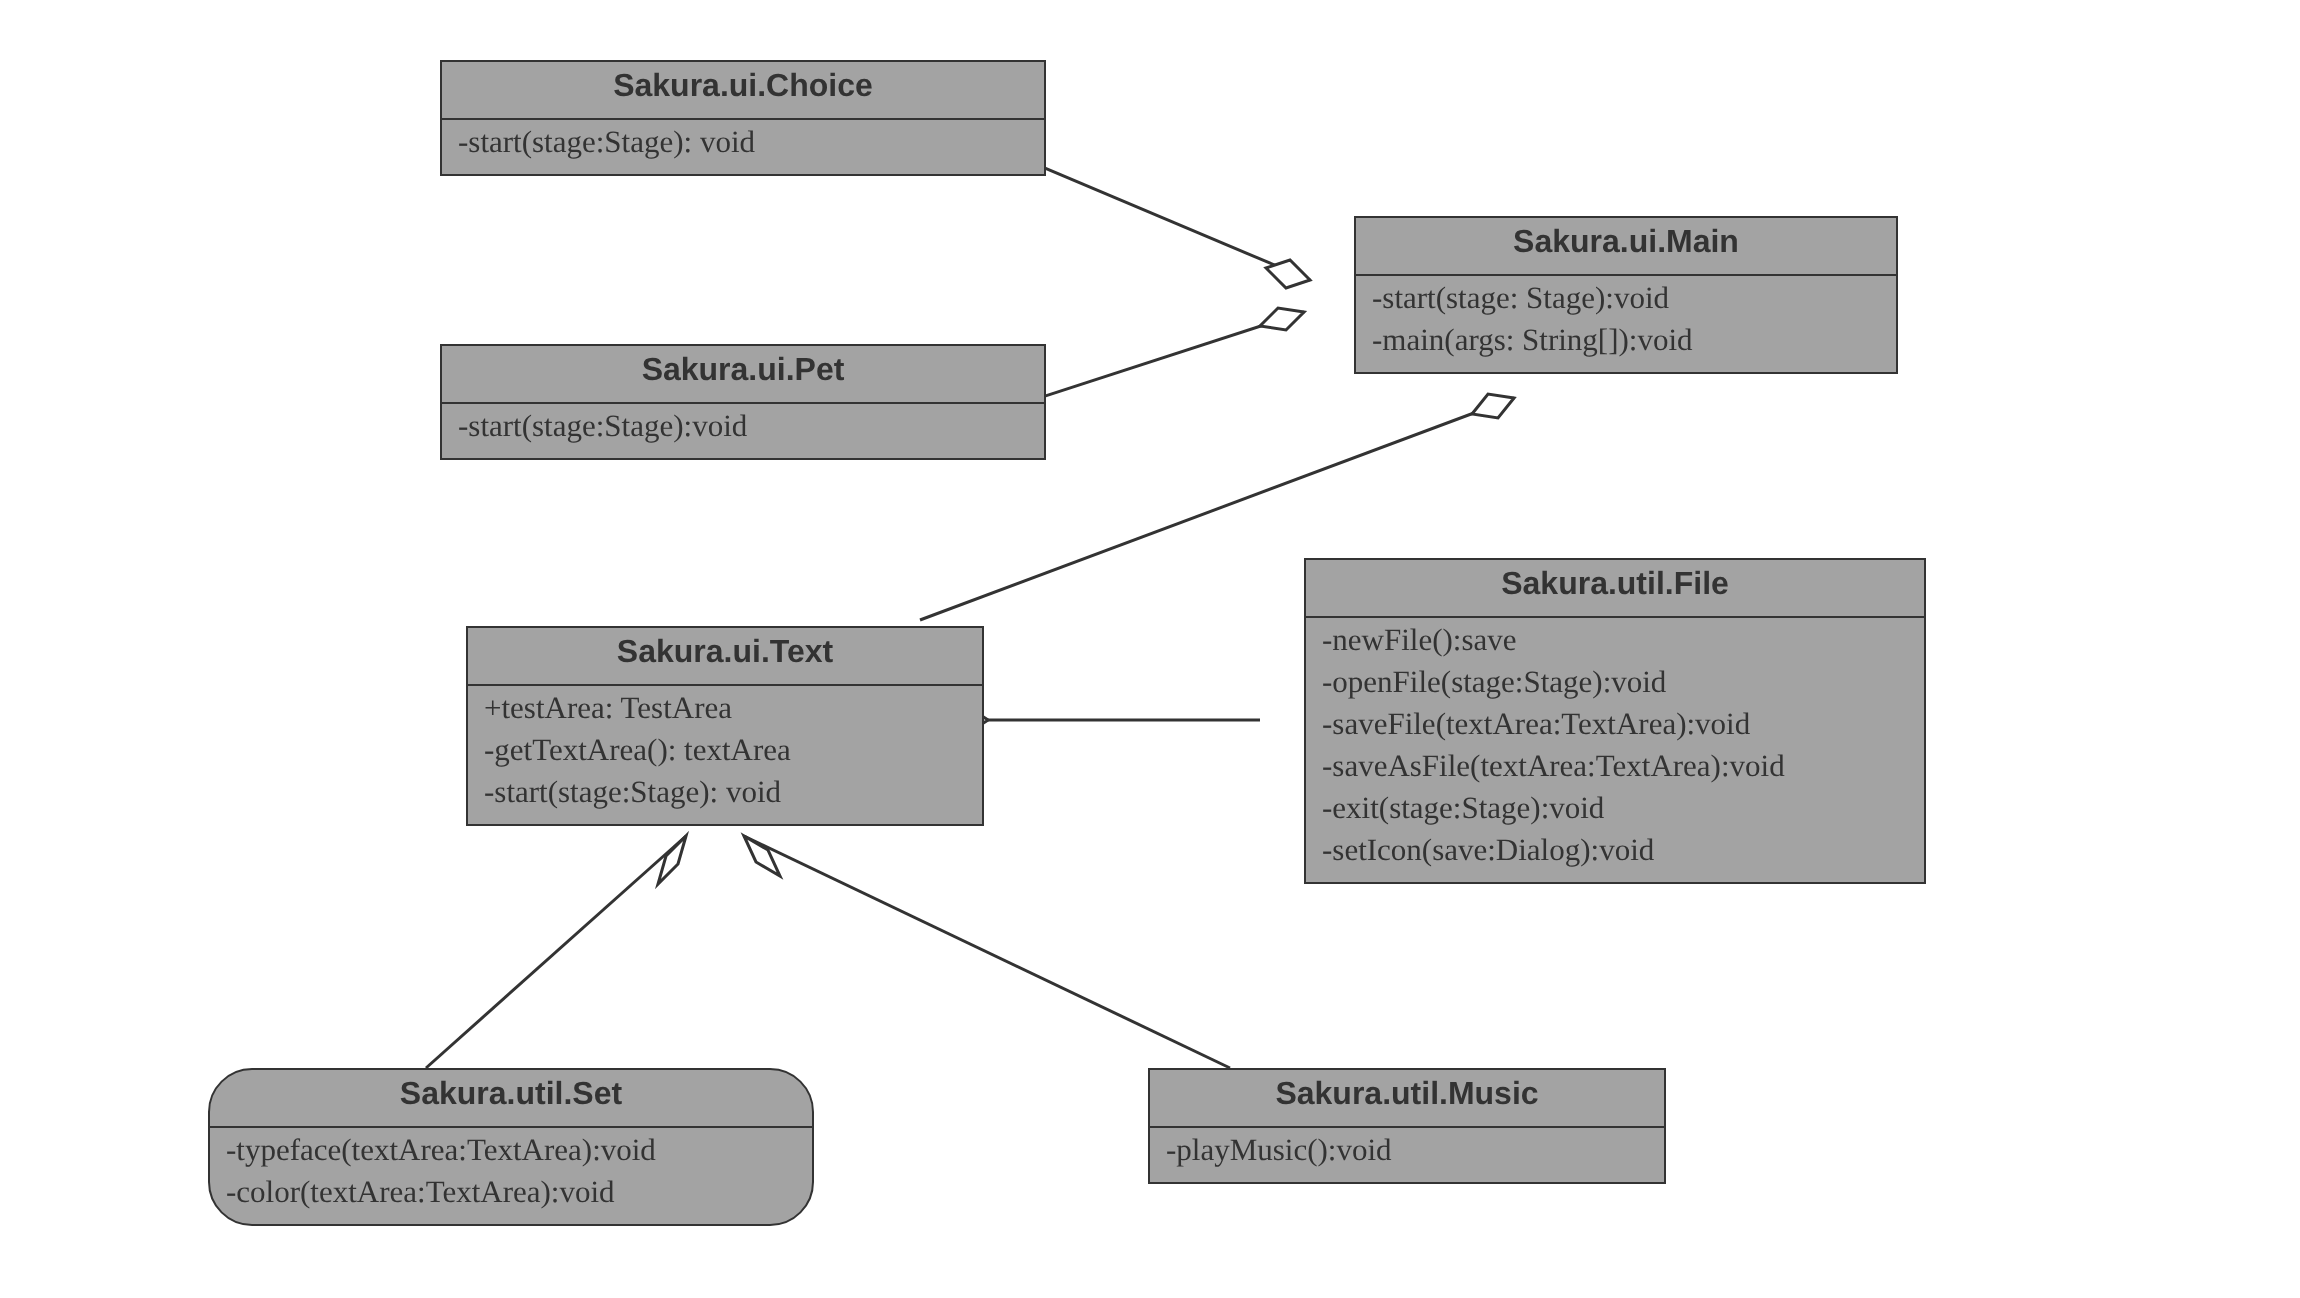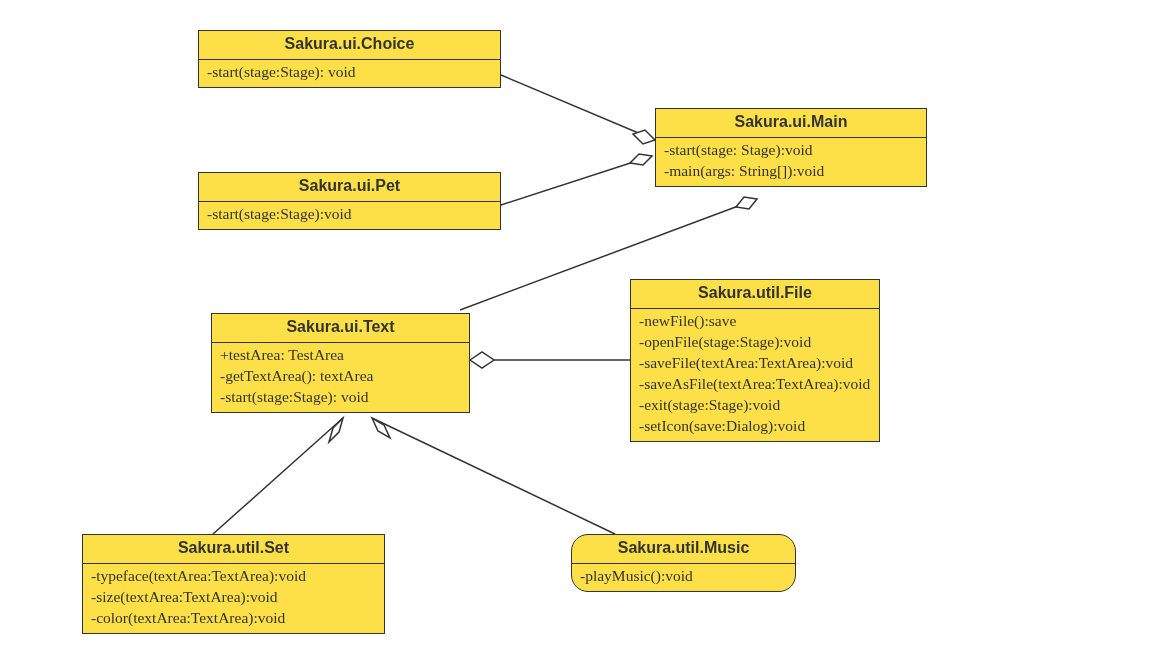--- a/index.html
+++ b/index.html
@@ -18,22 +18,23 @@
   svg.connectors {
     position: absolute;
     left: 0; top: 0;
     width: 1150px;
     height: 649px;
     pointer-events: none;
   }
   .cls {
     position: absolute;
     border: 1.5px solid #333;
-    background: #fde047;
+    background: #a3a3a3;
     box-sizing: border-box;
+    margin-left: 22px;
   }
   .cls .title {
     font-weight: 700;
     text-align: center;
     padding: 4px 8px 6px 8px;
     border-bottom: 1.5px solid #333;
     white-space: nowrap;
   }
   .cls .body {
     padding: 2px 8px 4px 8px;
@@ -100,41 +101,40 @@
 
   <div class="cls" style="left:211px; top:313px; width:259px;">
     <div class="title">Sakura.ui.Text</div>
     <div class="body">
       <div>+testArea: TestArea</div>
       <div>-getTextArea(): textArea</div>
       <div>-start(stage:Stage): void</div>
     </div>
   </div>
 
-  <div class="cls file" style="left:630px; top:279px; width:250px;">
+  <div class="cls file" style="left:630px; top:279px; width:311px;">
     <div class="title">Sakura.util.File</div>
     <div class="body">
       <div>-newFile():save</div>
       <div>-openFile(stage:Stage):void</div>
       <div>-saveFile(textArea:TextArea):void</div>
       <div class="wrap">-saveAsFile(textArea:TextArea):void</div>
       <div>-exit(stage:Stage):void</div>
       <div>-setIcon(save:Dialog):void</div>
     </div>
   </div>
 
-  <div class="cls" style="left:82px; top:534px; width:303px;">
+  <div class="cls" style="left:82px; top:534px; width:303px;border-radius:22px;">
     <div class="title">Sakura.util.Set</div>
     <div class="body">
       <div>-typeface(textArea:TextArea):void</div>
-      <div>-size(textArea:TextArea):void</div>
       <div>-color(textArea:TextArea):void</div>
     </div>
   </div>
 
-  <div class="cls" style="left:571px; top:534px; width:225px;border-radius:17px;">
+  <div class="cls" style="left:552px; top:534px; width:259px;">
     <div class="title">Sakura.util.Music</div>
     <div class="body">
       <div>-playMusic():void</div>
     </div>
   </div>
 
 </div>
 
 </body></html>

